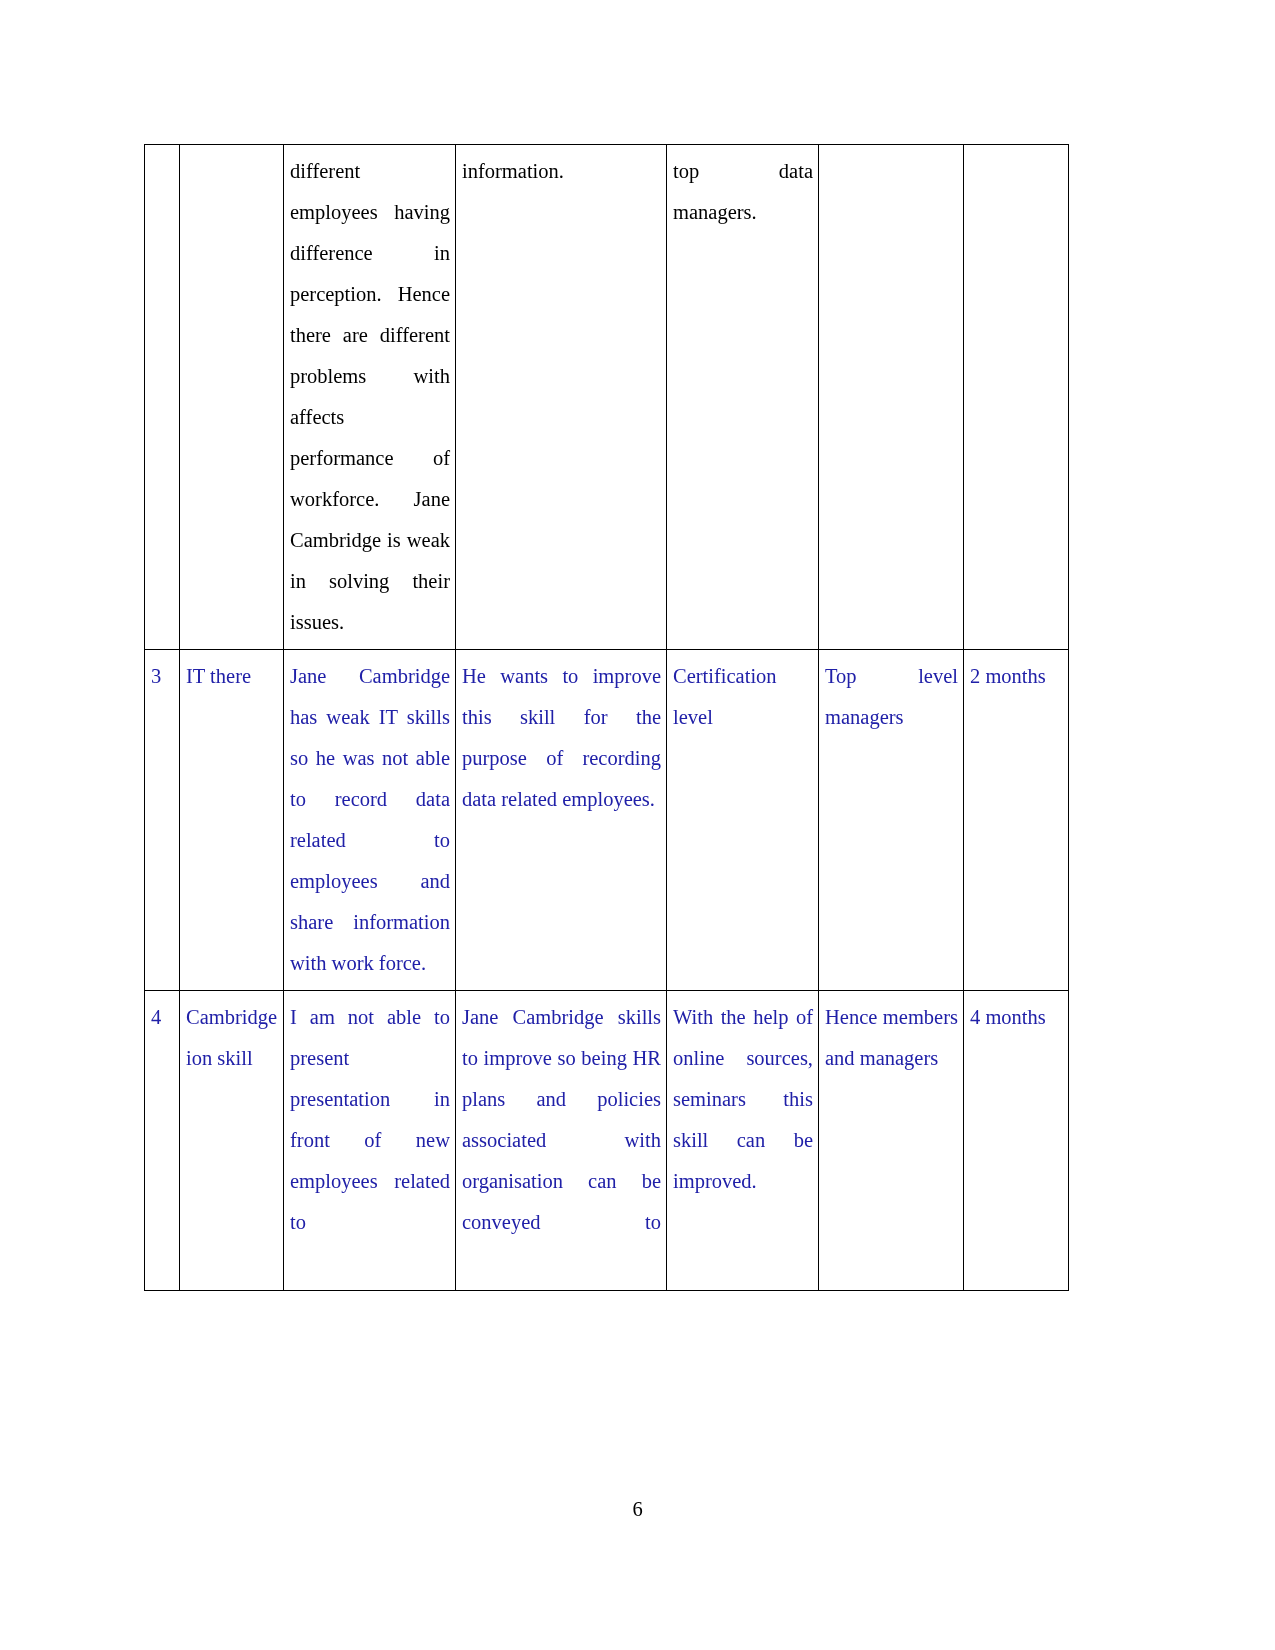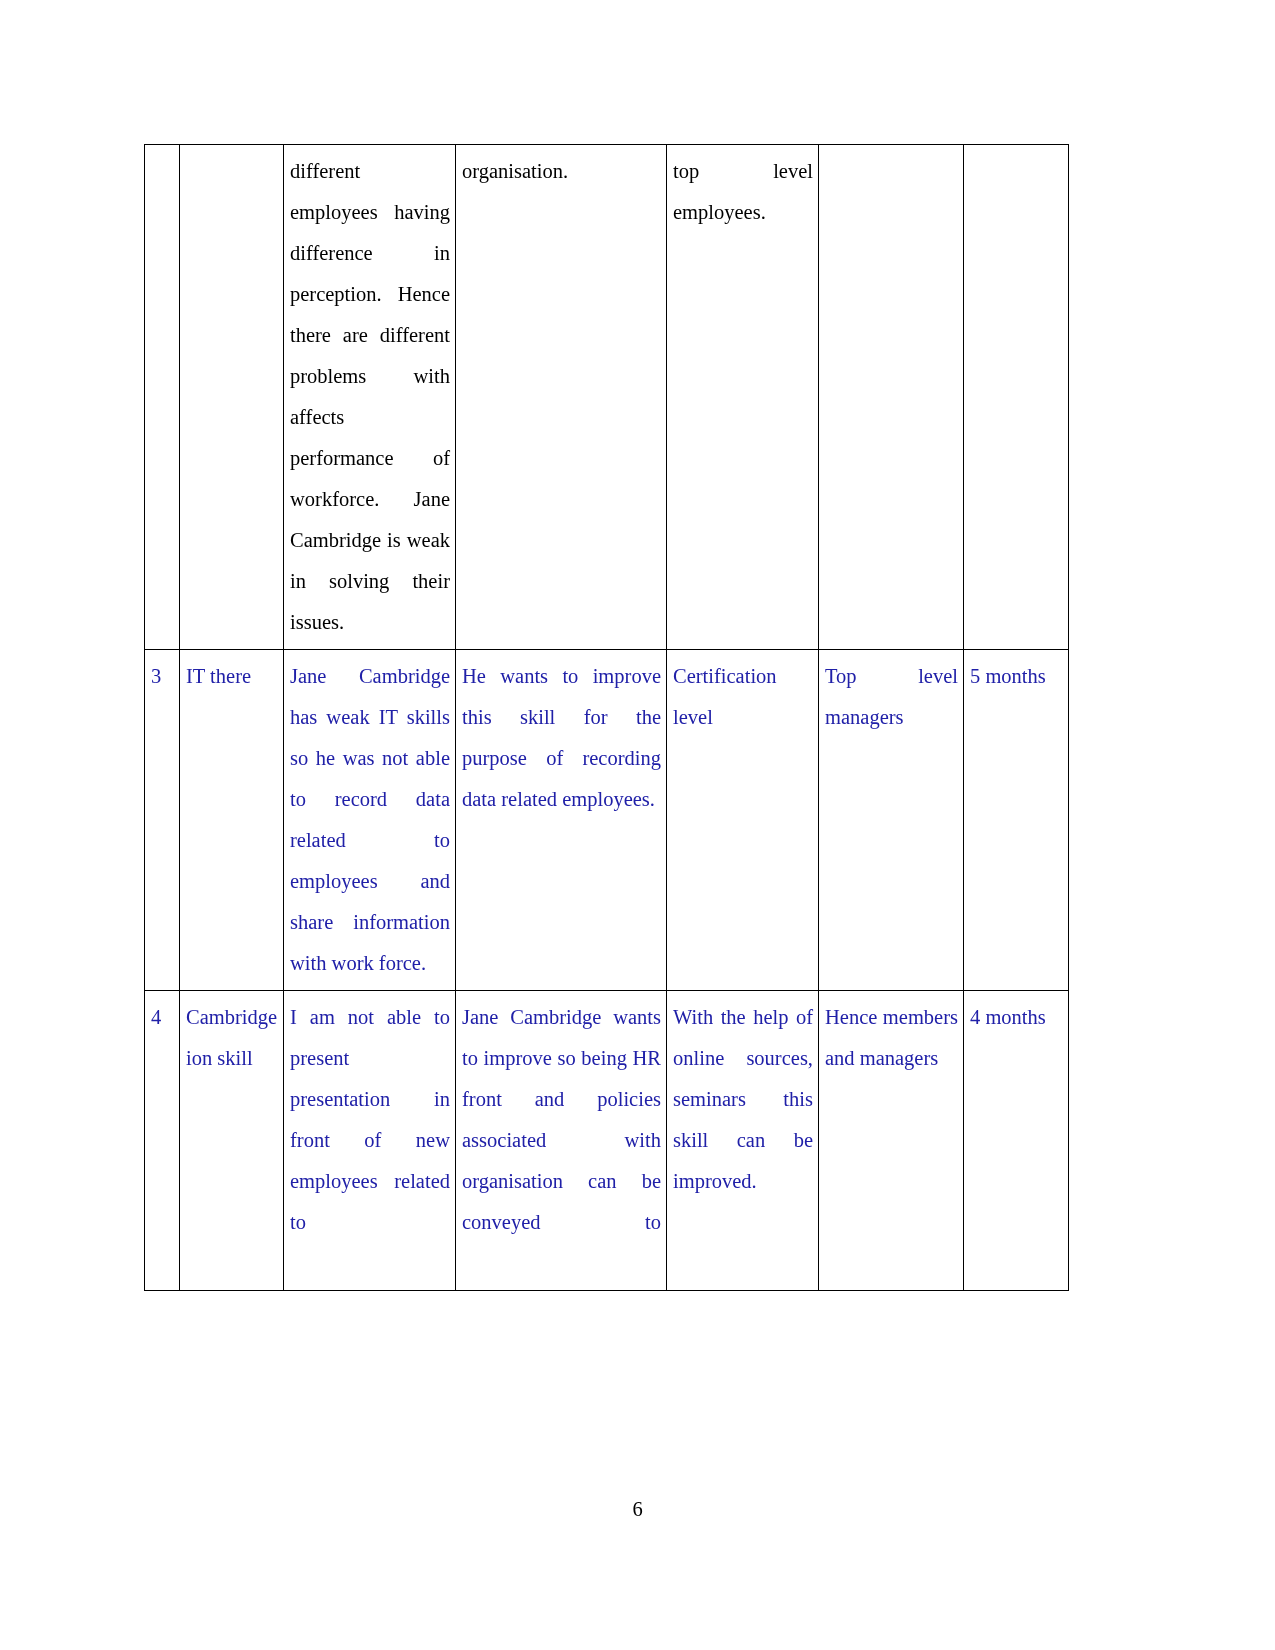--- a/index.html
+++ b/index.html
@@ -100,57 +100,57 @@
     </colgroup>
     <tbody>
 
       <tr>
         <td class="black nowrap-cell"></td>
         <td class="black nowrap-cell"></td>
         <td class="black">
           <p class="just">different employees having difference in perception. Hence there are different problems with affects performance of workforce. Jane Cambridge is weak in solving their issues.</p>
         </td>
         <td class="black nowrap-cell">
-          <p class="just">organisation.</p>
+          <p class="just">information.</p>
         </td>
         <td class="black">
-          <p class="just-force">top level employees.</p>
+          <p class="just-force">top data managers.</p>
         </td>
         <td class="black empty-cell"></td>
         <td class="black empty-cell"></td>
       </tr>
 
       <tr>
         <td class="blue nowrap-cell">3</td>
         <td class="blue nowrap-cell">IT there</td>
         <td class="blue">
           <p class="just">Jane Cambridge has weak IT skills so he was not able to record data related to employees and share information with work force.</p>
         </td>
         <td class="blue">
           <p class="just">He wants to improve this skill for the purpose of recording data related employees.</p>
         </td>
         <td class="blue nowrap-cell">
           <p class="just">Certification level</p>
         </td>
         <td class="blue">
           <p class="just-force">Top level managers</p>
         </td>
-        <td class="blue nowrap-cell">5 months</td>
+        <td class="blue nowrap-cell">2 months</td>
       </tr>
 
       <tr>
         <td class="blue nowrap-cell">4</td>
         <td class="blue nowrap-cell">
           <p class="just">Cambridge ion skill</p>
         </td>
         <td class="blue">
           <p class="just-force">I am not able to present presentation in front of new employees related to</p>
         </td>
         <td class="blue">
-          <p class="just-force">Jane Cambridge wants to improve so being HR front and policies associated with organisation can be conveyed to</p>
+          <p class="just-force">Jane Cambridge skills to improve so being HR plans and policies associated with organisation can be conveyed to</p>
         </td>
         <td class="blue">
           <p class="just">With the help of online sources, seminars this skill can be improved.</p>
         </td>
         <td class="blue">
           <p class="just">Hence members and managers</p>
         </td>
         <td class="blue nowrap-cell">4 months</td>
       </tr>
 

